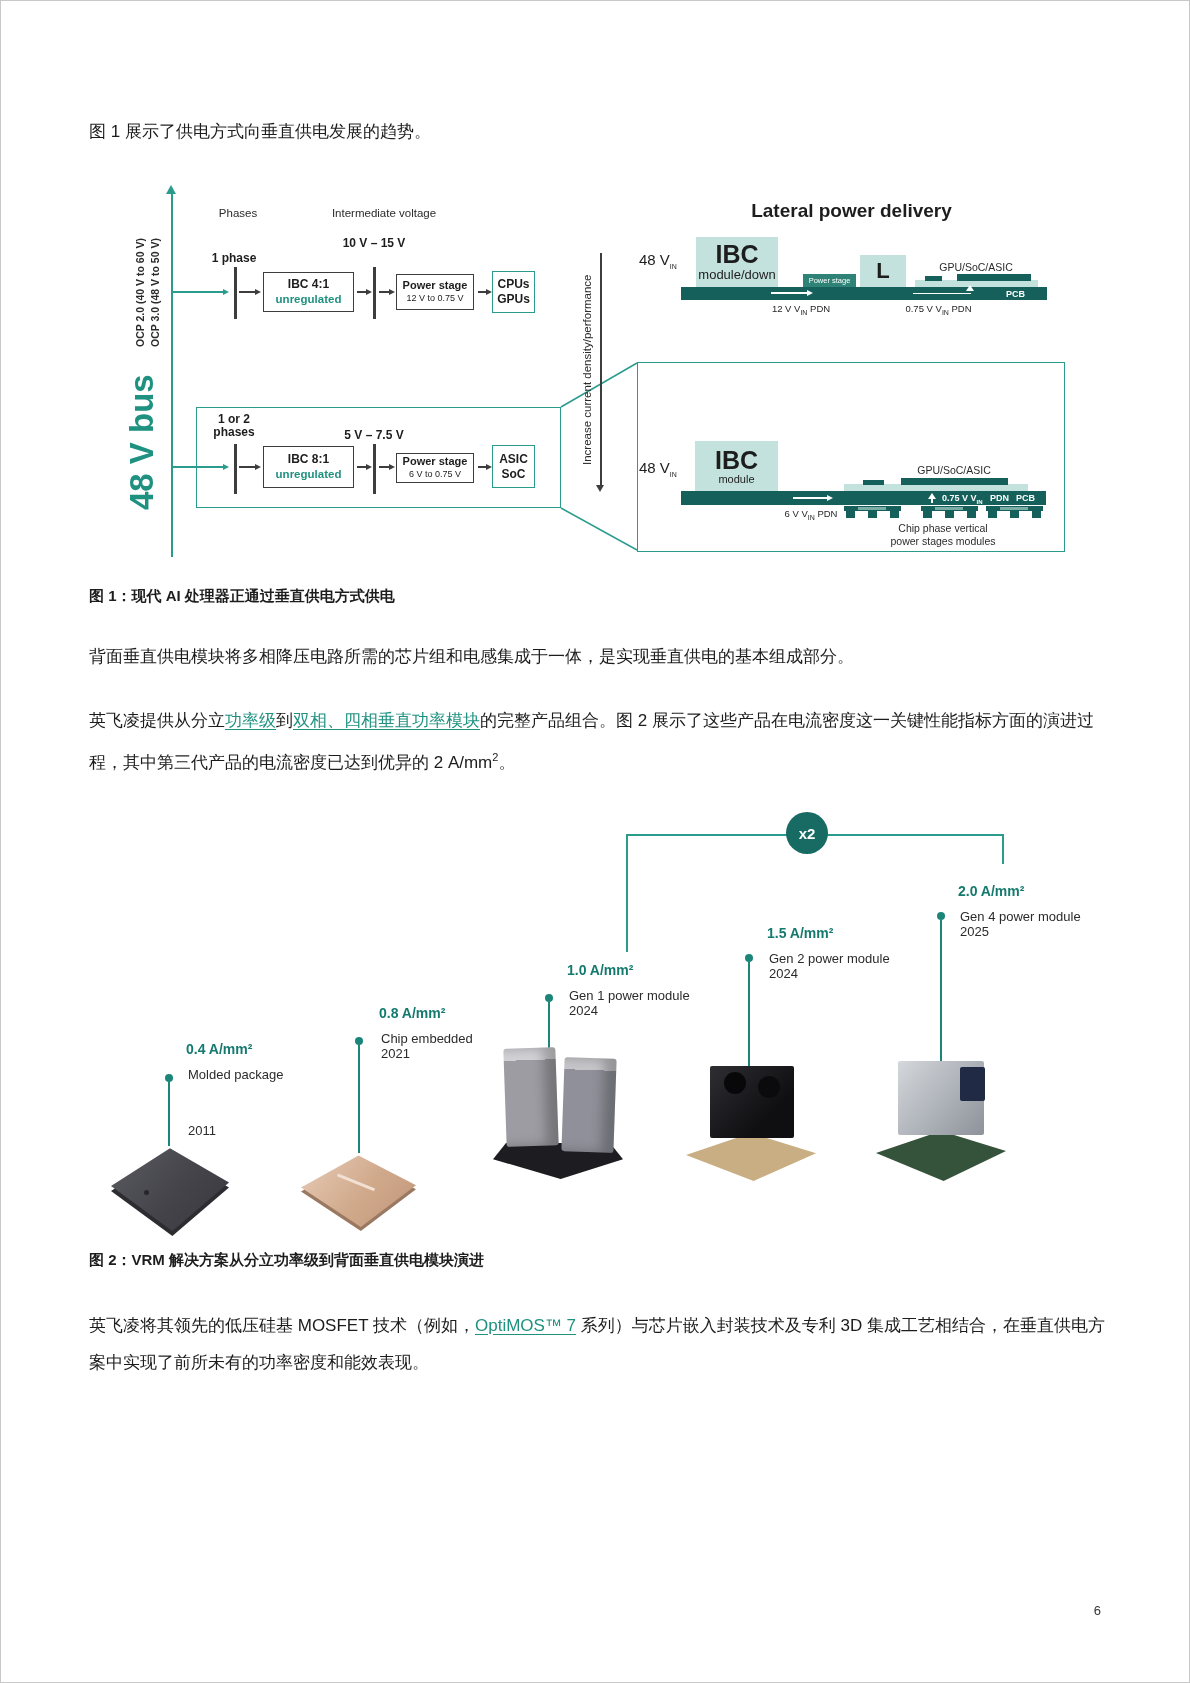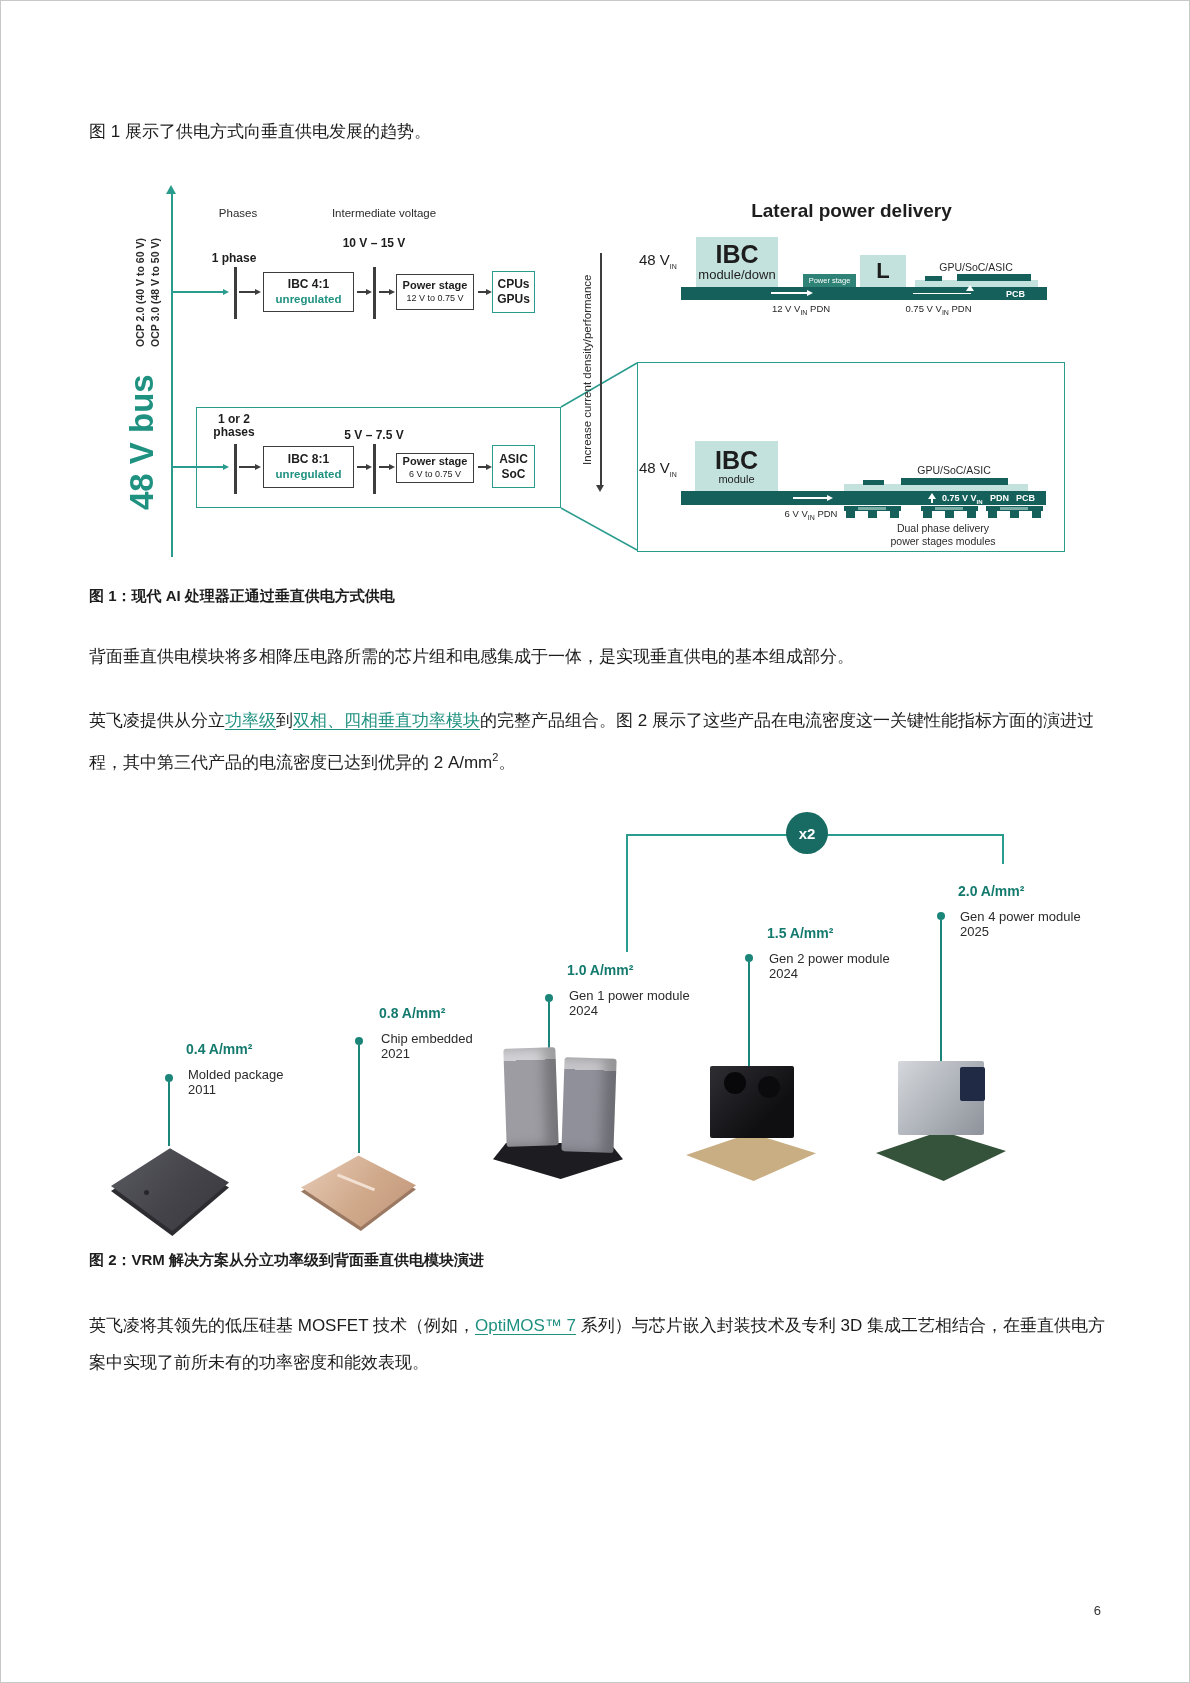--- a/index.html
+++ b/index.html
@@ -187,21 +187,21 @@
       <div style="position:absolute;left:46px;top:5px;width:9px;height:7px;background:#15605A;"></div>
     </div>
     <div class="abs" style="left:985px;top:505px;width:57px;height:13px;">
       <div style="position:absolute;left:0;top:0;width:57px;height:5px;background:#15605A;"></div>
       <div style="position:absolute;left:14px;top:1px;width:28px;height:3px;background:#79ADA6;"></div>
       <div style="position:absolute;left:2px;top:5px;width:9px;height:7px;background:#15605A;"></div>
       <div style="position:absolute;left:24px;top:5px;width:9px;height:7px;background:#15605A;"></div>
       <div style="position:absolute;left:46px;top:5px;width:9px;height:7px;background:#15605A;"></div>
     </div>
     <div class="abs" style="left:857px;top:521px;width:170px;text-align:center;font-size:10.5px;color:#2b2b2b;line-height:12.5px;">
-      <div>Dual phase delivery</div>
+      <div>Chip phase vertical</div>
       <div>power stages modules</div>
     </div>
   </div>
 
   <div class="abs caption" style="left:88px;top:586px;">图 1：现代 AI 处理器正通过垂直供电方式供电</div>
 
   <div class="abs body-text" style="left:88px;top:637px;width:1020px;">背面垂直供电模块将多相降压电路所需的芯片组和电感集成于一体，是实现垂直供电的基本组成部分。</div>
 
   <div class="abs body-text" style="left:88px;top:701px;width:1022px;">
     <span>英飞凌提供从分立</span><a class="link">功率级</a><span>到</span><a class="link">双相、四相垂直功率模块</a><span>的完整产品组合。图 2 展示了这些产品在电流密度这一关键性能指标方面的演进过程，其中第三代产品的电流密度已达到优异的 2 A/mm</span><sup>2</sup><span>。</span>
@@ -209,21 +209,21 @@
 
   <div class="abs" style="left:0;top:0;width:1190px;height:1683px;">
 
     <div class="abs bracket" style="left:625px;top:833px;width:378px;height:2px;"></div>
     <div class="abs bracket" style="left:625px;top:833px;width:2px;height:118px;"></div>
     <div class="abs bracket" style="left:1001px;top:833px;width:2px;height:30px;"></div>
     <div class="abs x2circle" style="left:785px;top:811px;">x2</div>
 
     <div class="abs msv" style="left:185px;top:1040px;">0.4 A/mm²</div>
     <div class="abs msn" style="left:187px;top:1066px;">Molded package</div>
-    <div class="abs msn" style="left:187px;top:1081px;">2011</div>
+    <div class="abs msn" style="left:187px;top:1122px;">2011</div>
     <div class="abs dot" style="left:164px;top:1073px;"></div>
     <div class="abs mline" style="left:167px;top:1081px;height:64px;"></div>
 
     <div class="abs msv" style="left:378px;top:1004px;">0.8 A/mm²</div>
     <div class="abs msn" style="left:380px;top:1030px;">Chip embedded</div>
     <div class="abs msn" style="left:380px;top:1045px;">2021</div>
     <div class="abs dot" style="left:354px;top:1036px;"></div>
     <div class="abs mline" style="left:357px;top:1044px;height:108px;"></div>
 
     <div class="abs msv" style="left:566px;top:961px;">1.0 A/mm²</div>

